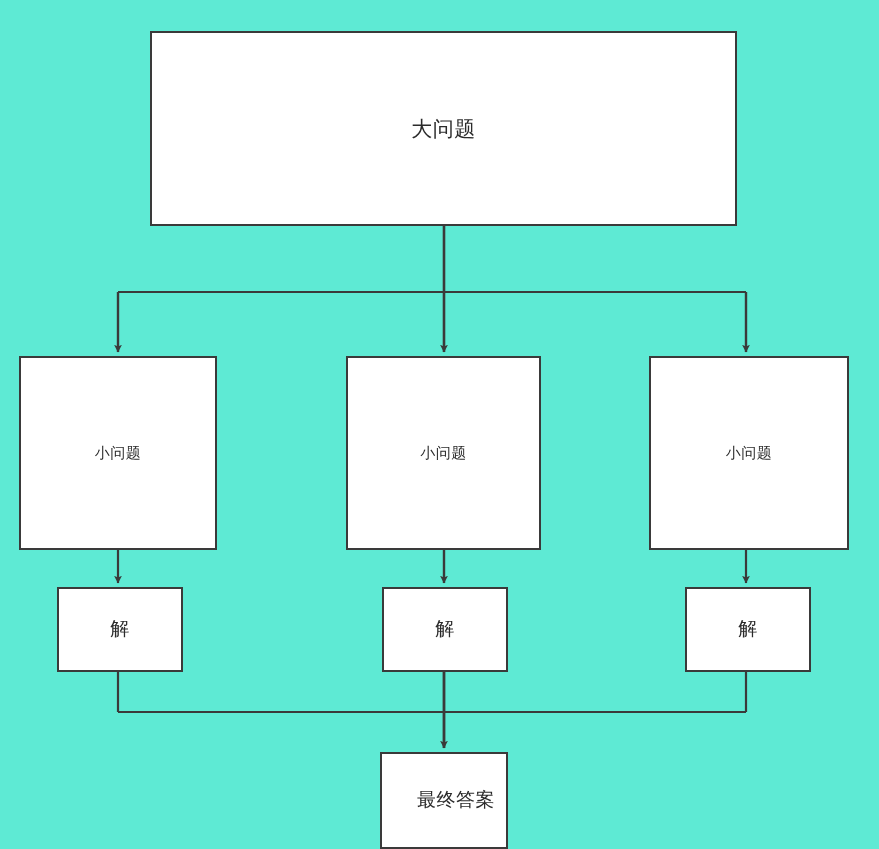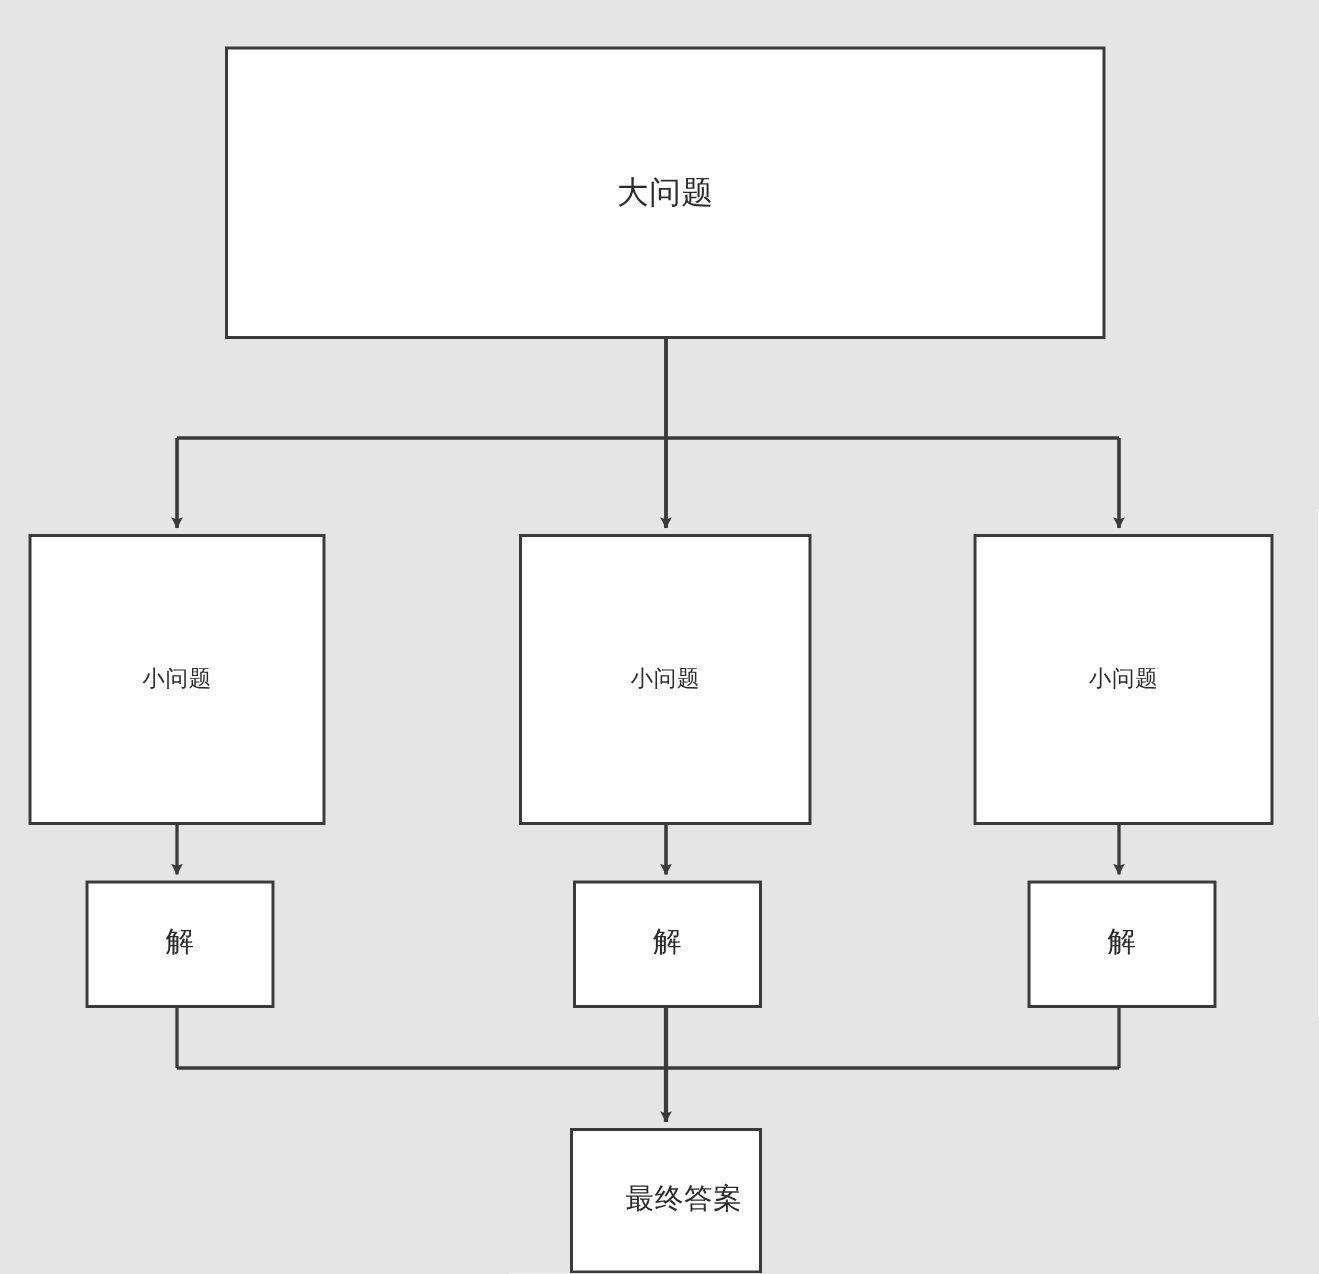--- a/index.html
+++ b/index.html
@@ -4,21 +4,21 @@
 <style>
   html, body {
     margin: 0;
     padding: 0;
     background: #ffffff;
   }
   #canvas {
     position: relative;
     width: 879px;
     height: 849px;
-    background: #e5e5e5;
+    background: #5eead4;
     overflow: hidden;
     font-family: "Liberation Sans", "DejaVu Sans", sans-serif;
   }
   #diagram-svg {
     position: absolute;
     left: 0;
     top: 0;
     width: 879px;
     height: 849px;
   }

